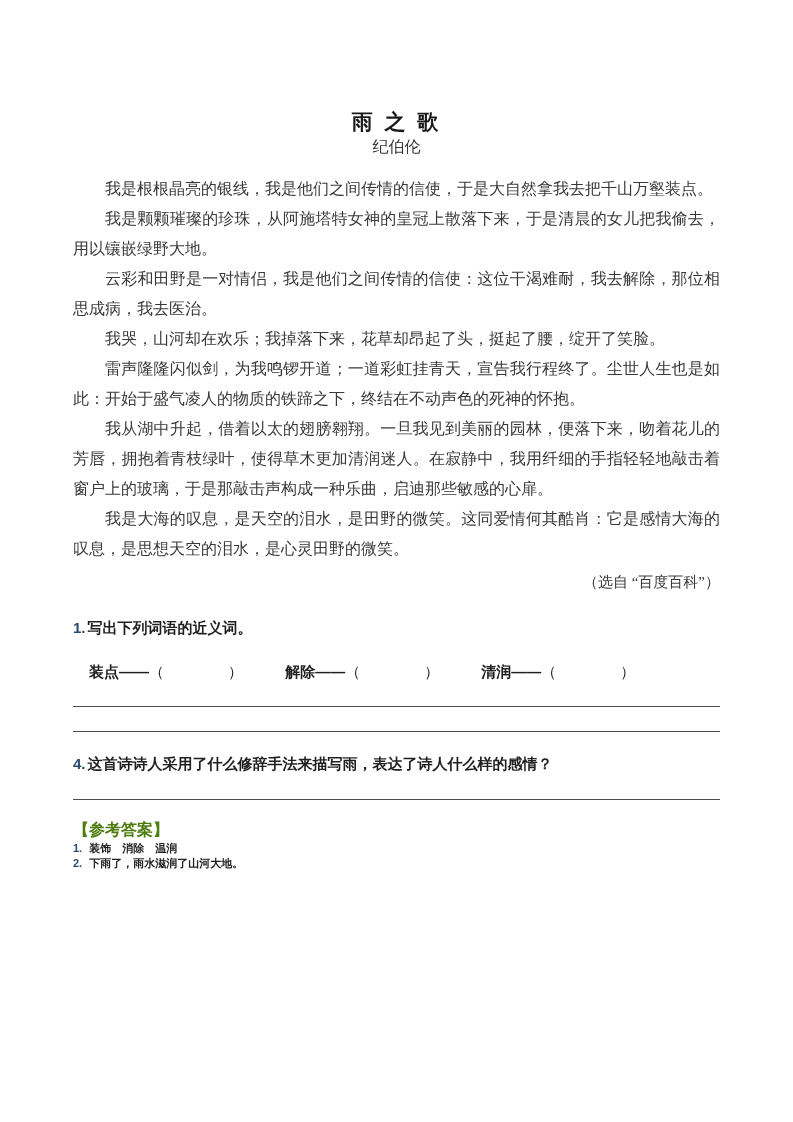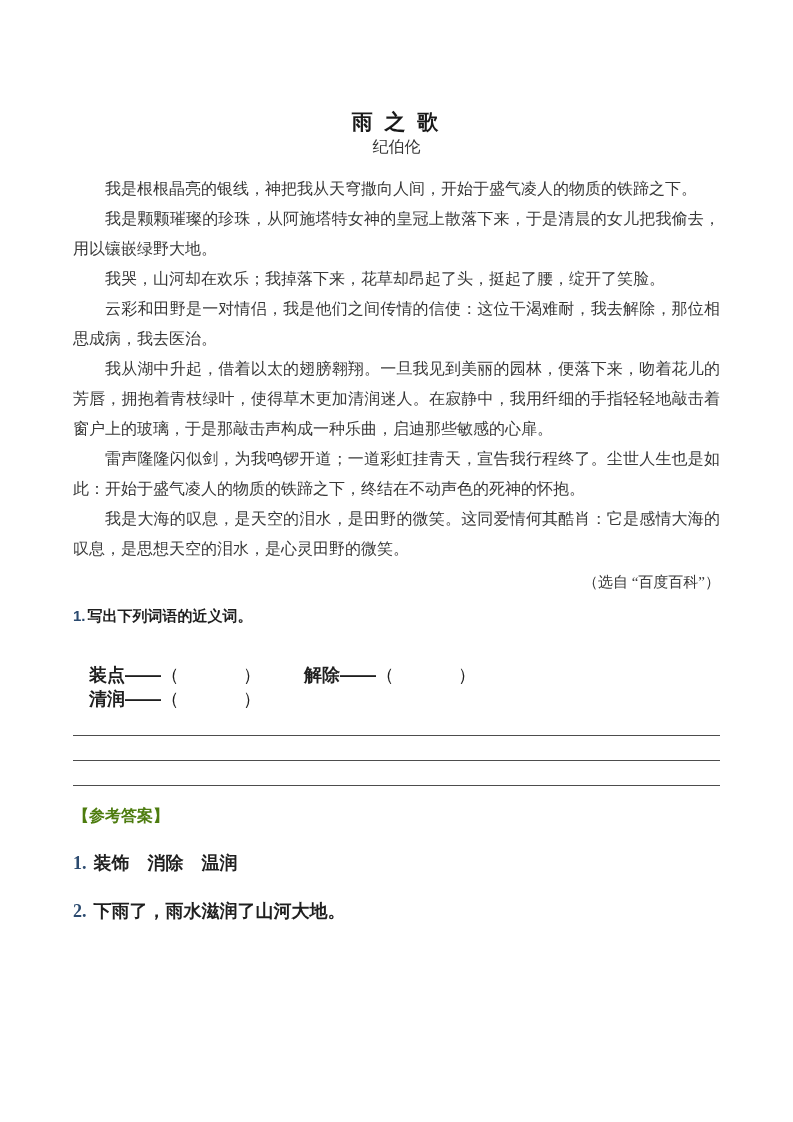--- a/index.html
+++ b/index.html
@@ -47,37 +47,37 @@
   }
   .source-line {
     margin-top: 4px;
     text-align: right;
     font-size: 15px;
     line-height: 28px;
     color: #383838;
     font-family: Liberation Serif, serif;
   }
   .question {
-    margin-top: 9px;
+    margin-top: 21px;
     font-family: "Liberation Sans", "DejaVu Sans", sans-serif;
     font-size: 15px;
     line-height: 22px;
     font-weight: bold;
     color: #1f1f1f;
   }
   .q-num {
     color: #2b4a6f;
     font-weight: bold;
     margin-right: 2px;
   }
   .fill-row {
-    margin-top: 36px;
+    margin-top: 24px;
     padding-left: 16px;
     font-family: "Liberation Sans", "DejaVu Sans", sans-serif;
-    font-size: 18px;
+    font-size: 15px;
     color: #1f1f1f;
   }
   .fill-item {
     display: inline-block;
     margin-right: 38px;
   }
   .fill-word {
     font-weight: bold;
   }
   .blank-gap {
@@ -91,46 +91,45 @@
     margin: 24px 0 0 0;
   }
   .answers-header {
     margin-top: 20px;
     font-family: "Liberation Sans", "DejaVu Sans", sans-serif;
     font-size: 16px;
     font-weight: bold;
     color: #4d7c0f;
   }
   .answer-line {
-    margin-top: 24px;
-    font-family: Liberation Serif, serif;
-    font-size: 18px;
+    font-family: Liberation Sans, sans-serif;
+    font-size: 11px;
     font-weight: bold;
     color: #1f1f1f;
   }
   .answer-line .a-text {
     margin-left: 5px;
   }
 </style>
 </head>
 <body>
 
 <div class="page">
 
   <h1 class="doc-title">雨 之 歌</h1>
 
   <div class="doc-author">纪伯伦</div>
 
   <div class="poem-body">
-    <p>我是根根晶亮的银线，神把我从天穹撒向人间，开始于盛气凌人的物质的铁蹄之下。</p>
+    <p>我是根根晶亮的银线，我是他们之间传情的信使，于是大自然拿我去把千山万壑装点。</p>
     <p>我是颗颗璀璨的珍珠，从阿施塔特女神的皇冠上散落下来，于是清晨的女儿把我偷去，用以镶嵌绿野大地。</p>
+    <p>云彩和田野是一对情侣，我是他们之间传情的信使：这位干渴难耐，我去解除，那位相思成病，我去医治。</p>
     <p>我哭，山河却在欢乐；我掉落下来，花草却昂起了头，挺起了腰，绽开了笑脸。</p>
-    <p>云彩和田野是一对情侣，我是他们之间传情的信使：这位干渴难耐，我去解除，那位相思成病，我去医治。</p>
+    <p>雷声隆隆闪似剑，为我鸣锣开道；一道彩虹挂青天，宣告我行程终了。尘世人生也是如此：开始于盛气凌人的物质的铁蹄之下，终结在不动声色的死神的怀抱。</p>
     <p>我从湖中升起，借着以太的翅膀翱翔。一旦我见到美丽的园林，便落下来，吻着花儿的芳唇，拥抱着青枝绿叶，使得草木更加清润迷人。在寂静中，我用纤细的手指轻轻地敲击着窗户上的玻璃，于是那敲击声构成一种乐曲，启迪那些敏感的心扉。</p>
-    <p>雷声隆隆闪似剑，为我鸣锣开道；一道彩虹挂青天，宣告我行程终了。尘世人生也是如此：开始于盛气凌人的物质的铁蹄之下，终结在不动声色的死神的怀抱。</p>
     <p>我是大海的叹息，是天空的泪水，是田野的微笑。这同爱情何其酷肖：它是感情大海的叹息，是思想天空的泪水，是心灵田野的微笑。</p>
   </div>
 
   <div class="source-line">（选自 “百度百科”）</div>
 
   <div class="question">
     <span class="q-num">1.</span><span class="q-text">写出下列词语的近义词。</span>
   </div>
 
   <div class="fill-row">
@@ -138,20 +137,23 @@
     <span class="fill-item"><span class="fill-word">解除——</span><span>（</span><span class="blank-gap"></span><span>）</span></span>
     <span class="fill-item"><span class="fill-word">清润——</span><span>（</span><span class="blank-gap"></span><span>）</span></span>
   </div>
 
 
   <hr class="answer-rule">
 
 
   <hr class="answer-rule">
 
+  <div class="question">
+    <span class="q-num">4.</span><span class="q-text">这首诗诗人采用了什么修辞手法来描写雨，表达了诗人什么样的感情？</span>
+  </div>
 
   <hr class="answer-rule">
 
   <div class="answers-header">【参考答案】</div>
 
   <div class="answer-line">
     <span class="q-num">1.</span><span class="a-text">装饰　消除　温润</span>
   </div>
 
   <div class="answer-line">

